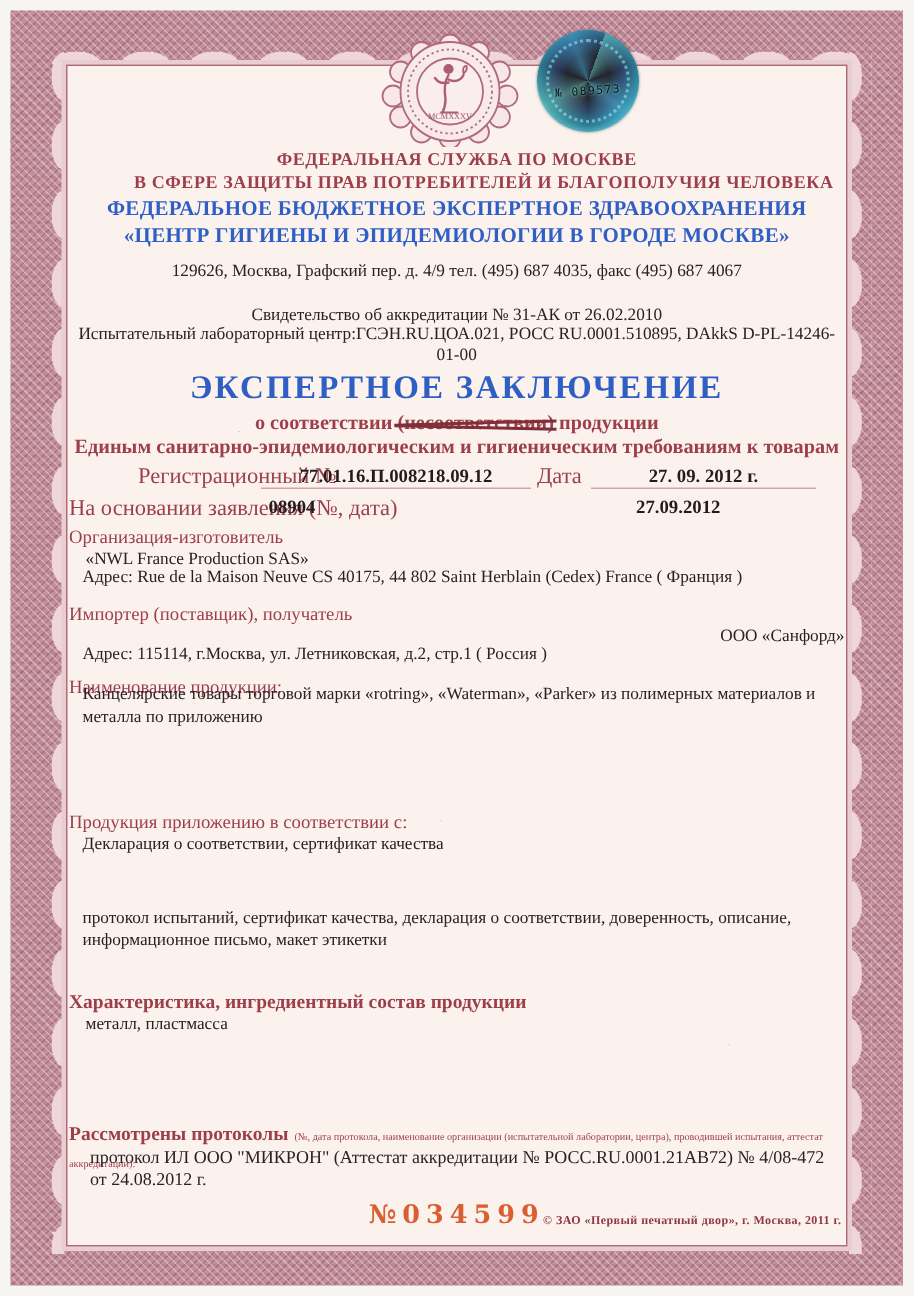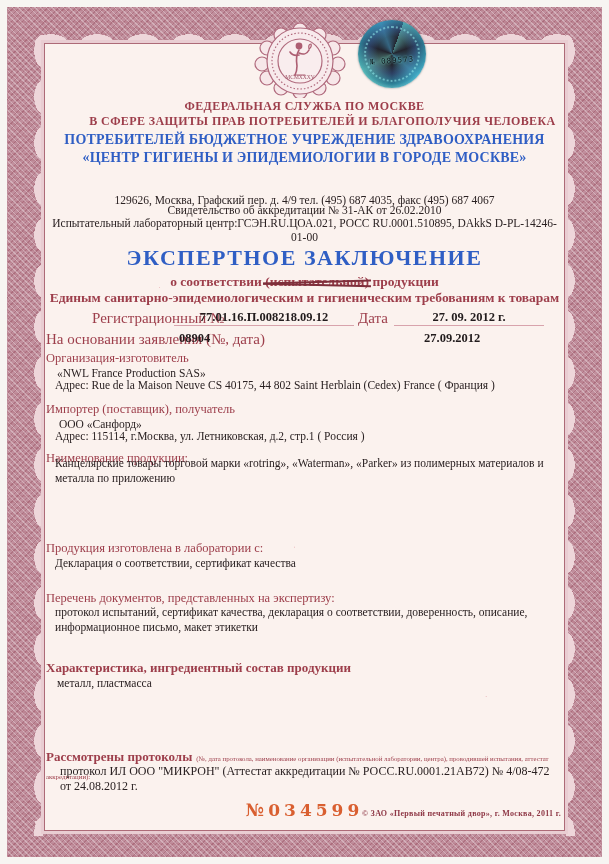--- a/index.html
+++ b/index.html
@@ -148,58 +148,57 @@
     </svg>
   </div>
 
   <div class="holo">
     <div class="holo-inner"></div>
     <div class="holo-num">№ 089573</div>
   </div>
 
   <div class="abs center red b hdr-red" style="top:99px;">ФЕДЕРАЛЬНАЯ СЛУЖБА ПО МОСКВЕ</div>
   <div class="abs center red b hdr-red" style="top:114px;padding-left:36px;">В СФЕРЕ ЗАЩИТЫ ПРАВ ПОТРЕБИТЕЛЕЙ И БЛАГОПОЛУЧИЯ  ЧЕЛОВЕКА</div>
-  <div class="abs center blue b hdr-blue" style="top:132px;">ПОТРЕБИТЕЛЕЙ БЮДЖЕТНОЕ УЧРЕЖДЕНИЕ ЗДРАВООХРАНЕНИЯ</div>
+  <div class="abs center blue b hdr-blue" style="top:132px;">ФЕДЕРАЛЬНОЕ БЮДЖЕТНОЕ ЭКСПЕРТНОЕ ЗДРАВООХРАНЕНИЯ</div>
   <div class="abs center blue b hdr-blue" style="top:150px;">«ЦЕНТР ГИГИЕНЫ И ЭПИДЕМИОЛОГИИ В ГОРОДЕ МОСКВЕ»</div>
 
-  <div class="abs center black addr" style="top:194px;">129626, Москва, Графский пер. д. 4/9 тел. (495) 687 4035, факс (495) 687 4067</div>
+  <div class="abs center black addr" style="top:175px;">129626, Москва, Графский пер. д. 4/9 тел. (495) 687 4035, факс (495) 687 4067</div>
   <div class="abs center black addr" style="top:204px;">Свидетельство об аккредитации № 31-АК от 26.02.2010</div>
   <div class="abs center black addr" style="top:217px;">Испытательный лабораторный центр:ГСЭН.RU.ЦОА.021, РОСС RU.0001.510895, DAkkS D-PL-14246-01-00</div>
 
   <div class="abs center blue b doc-title" style="top:245px;">ЭКСПЕРТНОЕ ЗАКЛЮЧЕНИЕ</div>
-  <div class="abs center red b doc-sub" style="top:274px;"><span>о соответствии </span><span class="struck">(испытательной)</span><span> продукции</span></div>
+  <div class="abs center red b doc-sub" style="top:274px;"><span>о соответствии </span><span class="struck">(несоответствии)</span><span> продукции</span></div>
   <div class="abs center red b doc-sub" style="top:290px;">Единым санитарно-эпидемиологическим и гигиеническим требованиям к товарам</div>
 
   <div class="abs" style="top:310px;">
     <span class="field-label" style="position:absolute;left:46px;">Регистрационный №</span>
     <span class="field-value u-line" style="position:absolute;left:128px;width:180px;text-align:center;">77.01.16.П.008218.09.12</span>
     <span class="field-label" style="position:absolute;left:312px;">Дата</span>
     <span class="field-value u-line" style="position:absolute;left:348px;width:150px;text-align:center;">27. 09. 2012 г.</span>
   </div>
   <div class="abs" style="top:331px;">
     <span class="field-label" style="position:absolute;left:0px;">На основании заявления (№, дата)</span>
     <span class="field-value" style="position:absolute;left:133px;">08904</span>
     <span class="field-value" style="position:absolute;left:378px;">27.09.2012</span>
   </div>
 
   <div class="abs sec-label" style="top:351px;">Организация-изготовитель</div>
   <div class="abs body-text" style="top:366px;left:57px;">«NWL France Production SAS»</div>
   <div class="abs body-text" style="top:378px;left:55px;">Адрес: Rue de la Maison Neuve CS 40175, 44 802 Saint Herblain (Cedex) France ( Франция )</div>
 
   <div class="abs sec-label" style="top:402px;">Импортер (поставщик), получатель</div>
-  <div class="abs body-text" style="top:417px;left:59px;">ООО «Санфорд»</div>
+  <div class="abs body-text" style="top:417px;left:59px;text-align:right;">ООО «Санфорд»</div>
   <div class="abs body-text" style="top:429px;left:55px;">Адрес: 115114, г.Москва, ул. Летниковская, д.2, стр.1 ( Россия )</div>
 
   <div class="abs sec-label" style="top:451px;">Наименование продукции:</div>
   <div class="abs body-text" style="top:456px;left:55px;">Канцелярские товары торговой марки «rotring», «Waterman», «Parker» из полимерных материалов и металла по приложению</div>
 
-  <div class="abs sec-label" style="top:541px;">Продукция изготовлена в лаборатории с:</div>
+  <div class="abs sec-label" style="top:541px;">Продукция приложению в соответствии с:</div>
   <div class="abs body-text" style="top:556px;left:55px;">Декларация о соответствии, сертификат качества</div>
 
-  <div class="abs sec-label" style="top:591px;">Перечень документов, представленных на экспертизу:</div>
   <div class="abs body-text" style="top:605px;left:55px;">протокол испытаний, сертификат качества, декларация о соответствии, доверенность, описание, информационное письмо, макет этикетки</div>
 
   <div class="abs sec-label b" style="top:660px;font-size:13px;">Характеристика, ингредиентный состав продукции</div>
   <div class="abs body-text" style="top:676px;left:57px;">металл, пластмасса</div>
 
   <div class="abs" style="top:747px;">
     <span class="sec-label b" style="font-size:13px;">Рассмотрены протоколы</span>
     <span class="small-note">(№, дата протокола, наименование организации (испытательной лаборатории, центра), проводившей испытания, аттестат аккредитации):</span>
   </div>
   <div class="abs body-text" style="top:764px;left:60px;font-size:12px;">протокол ИЛ ООО "МИКРОН" (Аттестат аккредитации № РОСС.RU.0001.21АВ72) № 4/08-472 от 24.08.2012 г.</div>

